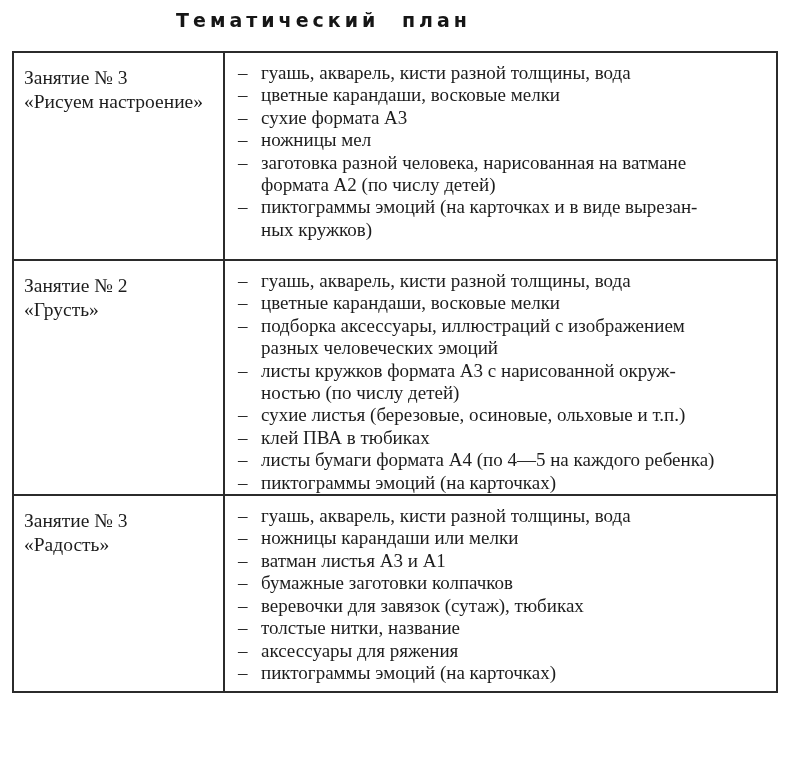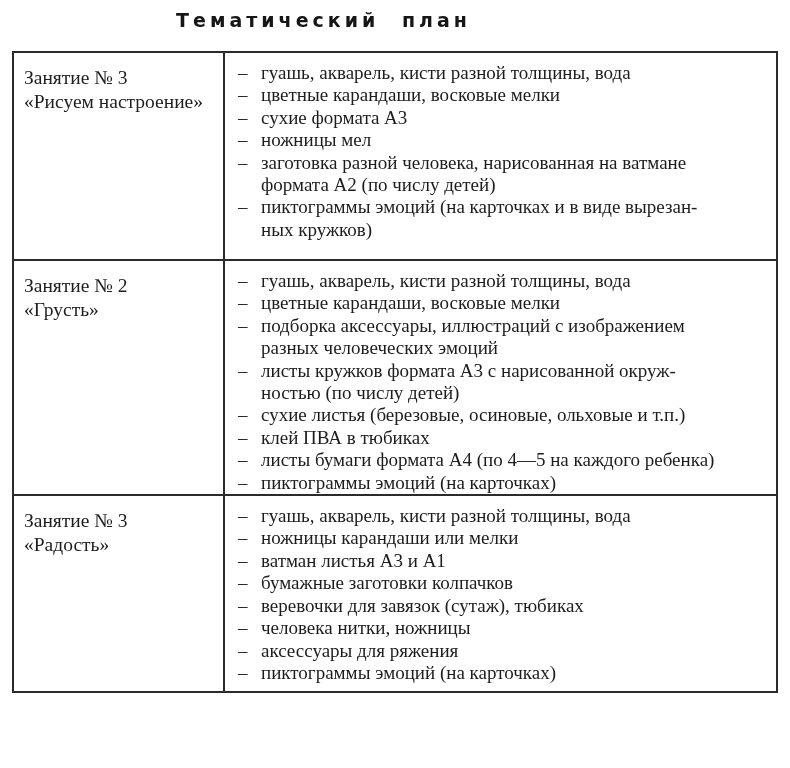--- a/index.html
+++ b/index.html
@@ -178,21 +178,21 @@
         <div class="item">
               <span class="marker">–</span>
               <span class="text">бумажные заготовки колпачков</span>
             </div>
         <div class="item">
               <span class="marker">–</span>
               <span class="text">веревочки для завязок (сутаж), тюбиках</span>
             </div>
         <div class="item">
               <span class="marker">–</span>
-              <span class="text">человека нитки, ножницы</span>
+              <span class="text">толстые нитки, название</span>
             </div>
         <div class="item">
               <span class="marker">–</span>
               <span class="text">аксессуары для ряжения</span>
             </div>
         <div class="item">
               <span class="marker">–</span>
               <span class="text">пиктограммы эмоций (на карточках)</span>
             </div>
       </td>

